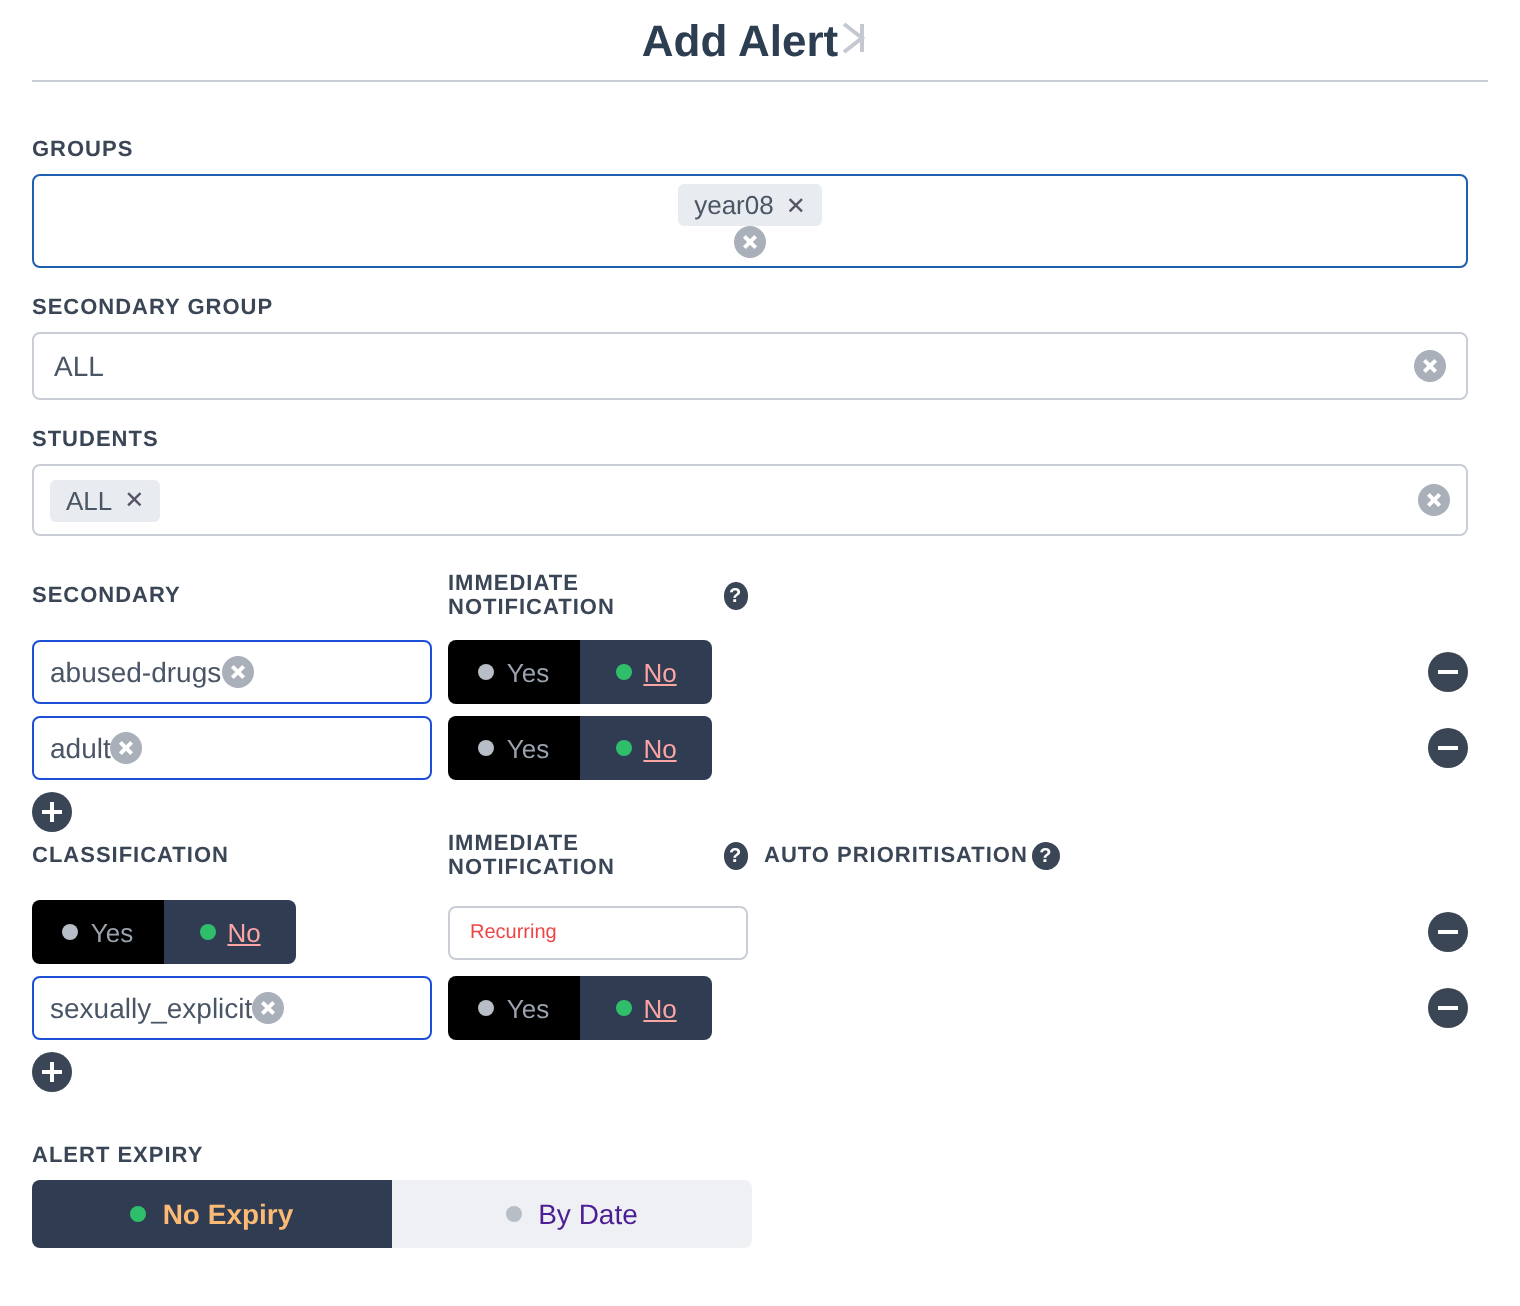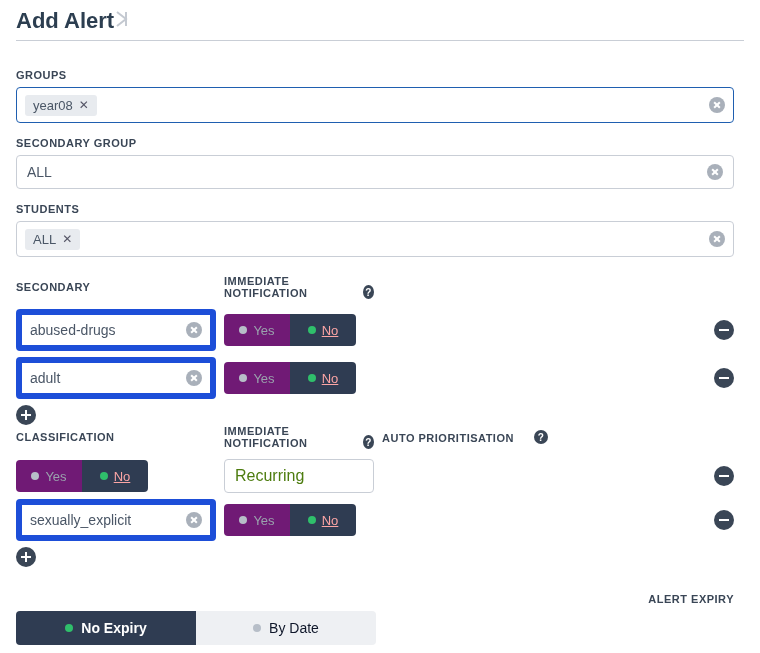--- a/index.html
+++ b/index.html
@@ -12,21 +12,21 @@
     height: 653px;
     overflow: hidden;
     position: relative;
   }
   .wrap {
     padding: 8px 16px 16px 16px;
   }
   .header {
     display: flex;
     align-items: center;
-    justify-content: flex-start;
+    justify-content: center;
     border-bottom: 1px solid #c9ced6;
     padding-bottom: 6px;
     margin-bottom: 14px;
   }
   .title {
     font-size: 22px;
     font-weight: 600;
     color: #2c3e50;
   }
   .header-icon {
@@ -34,22 +34,22 @@
   }
   .section-label {
     font-size: 11px;
     font-weight: 700;
     letter-spacing: 0.5px;
     color: #3a4656;
     margin: 14px 0 6px 0;
   }
   .section-label.with-help {
     display: flex;
-    align-items: flex-end;
-    gap: 20px;
+    align-items: center;
+    gap: 2px;
   }
   .scroll-area {
     position: relative;
     height: 595px;
     overflow-y: scroll;
     padding-right: 10px;
   }
   
   .scroll-area::-webkit-scrollbar { width: 8px; }
   .scroll-area::-webkit-scrollbar-track { background: transparent; }
@@ -60,20 +60,21 @@
     border-radius: 4px;
     padding: 4px 8px;
     display: flex;
     align-items: center;
     justify-content: space-between;
     min-height: 36px;
     background: #fff;
   }
   .tag-field.focused {
     border-color: #1f5fb0;
+    flex-direction: column;
   }
   .chips { display: flex; gap: 6px; align-items: center; }
   .chip {
     background: #e8ebef;
     border-radius: 3px;
     padding: 3px 8px;
     font-size: 13px;
     color: #4a5666;
     display: inline-flex;
     align-items: center;
@@ -117,26 +118,25 @@
 
   .row-grid {
     display: grid;
     grid-template-columns: 200px 150px 190px 1fr auto;
     gap: 8px;
     align-items: center;
     margin-bottom: 6px;
   }
   .row-grid.header-row .section-label { margin: 0 0 4px 0; }
   .cat-input {
-    border: 6px solid #1d4ed8;
+    border: 1px solid #1d4ed8;
     border-radius: 4px;
     padding: 7px 8px;
     display: flex;
     align-items: center;
-    justify-content: space-between;
     font-size: 14px;
     color: #4a5666;
     background: #fff;
   }
   .yn-toggle {
     display: flex;
     border-radius: 4px;
     overflow: hidden;
     width: 132px;
     height: 32px;
@@ -144,21 +144,21 @@
   .yn-half {
     flex: 1;
     display: flex;
     align-items: center;
     justify-content: center;
     gap: 6px;
     font-size: 13px;
     cursor: pointer;
   }
   .yn-half.inactive {
-    background: #701a75;
+    background: #000000;
     color: #9aa2ad;
   }
   .yn-half.active {
     background: #2f3c52;
     color: #fca5a5;
     text-decoration: underline;
   }
   .dot {
     width: 8px; height: 8px; border-radius: 50%;
     background: #b7bec8;
@@ -207,44 +207,44 @@
     font-size: 10px;
     font-weight: 700;
     display: inline-flex;
     align-items: center;
     justify-content: center;
   }
   .ap-select {
     border: 1px solid #c9ced6;
     border-radius: 4px;
     padding: 7px 10px;
-    font-size: 16px;
-    color: #4d7c0f;
+    font-size: 10px;
+    color: #ef4444;
     background: #fff;
   }
 
   .expiry-toggle {
     display: flex;
     width: 360px;
     height: 34px;
     border-radius: 4px;
     overflow: hidden;
     margin-top: 4px;
   }
   .expiry-half {
     flex: 1;
     display: flex;
     align-items: center;
     justify-content: center;
     gap: 8px;
     font-size: 14px;
     cursor: pointer;
   }
-  .expiry-half.active { background: #2f3c52; color: #ffffff; font-weight: 600; }
-  .expiry-half.inactive { background: #eef0f3; color: #0f172a; }
+  .expiry-half.active { background: #2f3c52; color: #fdba74; font-weight: 600; }
+  .expiry-half.inactive { background: #eef0f3; color: #4c1d95; }
   .expiry-half.inactive .dot { background: #b7bec8; }
   .expiry-half.active .dot { background: #2fbf6b; }
   .spacer { grid-column: 4; }
 </style>
 </head>
 <body>
 
 <div class="wrap">
   <div class="header">
     <div class="title">Add Alert</div>
@@ -382,21 +382,21 @@
             <span class="dot"></span>
             <span>No</span>
           </div>
       </div>
       <div class="spacer"></div>
       <div class="remove-circle"></div>
     </div>
 
     <div class="add-circle"></div>
 
-    <div class="section-label" style="margin-top:26px;text-align:right;">ALERT EXPIRY</div>
+    <div class="section-label" style="margin-top:26px;">ALERT EXPIRY</div>
     <div class="expiry-toggle">
       <div class="expiry-half active">
         <span class="dot"></span>
           <span>No Expiry</span>
       </div>
       <div class="expiry-half inactive">
         <span class="dot"></span>
           <span>By Date</span>
       </div>
     </div>

